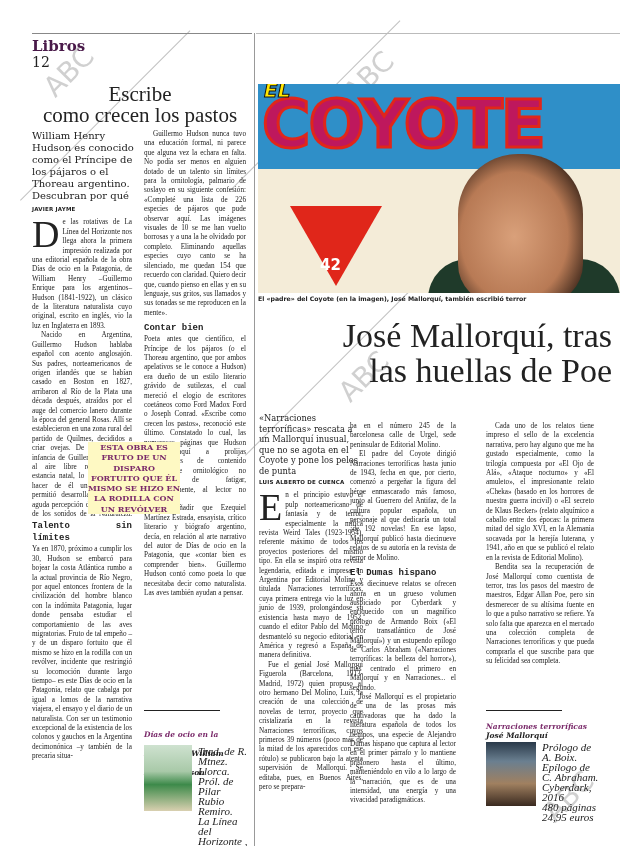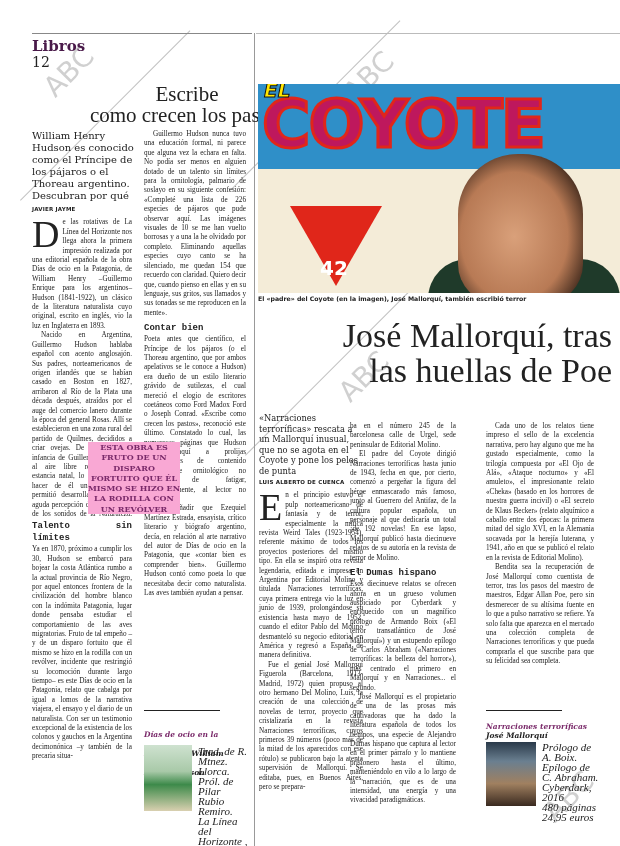--- a/index.html
+++ b/index.html
@@ -3,42 +3,42 @@
 <meta charset="utf-8">
 <style>
   html,body{margin:0;padding:0;background:#fff;}
   body{width:620px;height:846px;position:relative;overflow:hidden;font-family:"DejaVu Serif",serif;color:#1a1a1a;}
   .abs{position:absolute;}
   .rule-top-left{left:32px;top:33px;width:220px;height:1px;background:#888;}
   .rule-top-right{left:256px;top:33px;width:364px;height:1px;background:#bbb;}
   .vline{left:254px;top:33px;width:1px;height:813px;background:#999;}
   .section{left:32px;top:38px;font-family:"DejaVu Serif",serif;font-weight:bold;font-size:15px;color:#4a1a4a;line-height:16px;}
   .pagenum{left:32px;top:54px;font-size:14px;line-height:16px;color:#222;}
-  .hl1{left:40px;top:84px;width:200px;text-align:center;font-family:"Liberation Serif",serif;font-size:21px;line-height:21px;color:#222;margin-left:47px;}
+  .hl1{left:40px;top:84px;width:200px;text-align:center;font-family:"Liberation Serif",serif;font-size:21px;line-height:21px;color:#222;}
   .lede{left:32px;top:130px;width:102px;font-family:"DejaVu Serif",serif;font-size:10px;line-height:12px;font-weight:normal;color:#222;}
   .byline{font-family:"DejaVu Sans",sans-serif;font-size:5.5px;font-weight:bold;letter-spacing:0.2px;color:#222;}
   .body{font-family:"Liberation Serif",serif;font-size:7.2px;line-height:9.4px;text-align:justify;color:#222;}
   .body p{margin:0;text-indent:9px;}
   .body p.noind{text-indent:0;}
   .drop{float:left;font-family:"Liberation Serif",serif;font-size:38px;line-height:30px;margin:1px 3px 0 0;color:#222;}
   .subhead{font-family:Liberation Mono, monospace;font-weight:bold;font-size:9px;line-height:12px;margin:4px 0 1px 0;color:#222;}
-  .pull{left:88px;top:442px;width:92px;text-align:center;font-family:"DejaVu Serif",serif;font-weight:bold;font-size:8px;line-height:10.3px;color:#7a2a6a;background:#f9a8d4;}
+  .pull{left:88px;top:442px;width:92px;text-align:center;font-family:"DejaVu Serif",serif;font-weight:bold;font-size:8px;line-height:10.3px;color:#7a2a6a;background:#fef9c3;}
   .book-rule{height:1px;background:#222;}
   .book-title{font-family:"DejaVu Serif",serif;font-weight:bold;font-style:italic;font-size:7.5px;line-height:9px;color:#7a2a6a;}
   .book-author{font-family:"DejaVu Serif",serif;font-weight:bold;font-style:italic;font-size:7.5px;line-height:9px;color:#222;}
   .book-info{font-family:"Liberation Serif",serif;font-style:italic;font-size:11px;line-height:10px;color:#222;}
   .cover1{background:linear-gradient(180deg,#cfe2d0 0%,#a8c9a8 40%,#3d8a4a 60%,#d9d0b0 100%);}
   .cover2{background:linear-gradient(180deg,#2a3a4a 0%,#6a7f90 30%,#a08060 65%,#3a2a20 100%);}
   .photo{left:258px;top:84px;width:362px;height:209px;overflow:hidden;}
   .photo .sky{position:absolute;left:0;top:0;width:100%;height:85px;background:#2f8fc8;}
   .photo .ground{position:absolute;left:0;top:85px;width:100%;height:124px;background:#f4ecd8;}
   .photo .title{position:absolute;left:4px;top:6px;font-family:"DejaVu Sans",sans-serif;font-weight:bold;font-size:66px;line-height:70px;letter-spacing:-2px;color:#be185d;-webkit-text-stroke:3px #e0261a;}
   .photo .el{position:absolute;left:6px;top:-6px;font-family:"DejaVu Sans",sans-serif;font-weight:bold;font-style:italic;font-size:20px;color:#ffe600;-webkit-text-stroke:1px #111;}
   .photo .tri{position:absolute;left:32px;top:122px;width:0;height:0;border-left:46px solid transparent;border-right:46px solid transparent;border-top:80px solid #e0261a;}
-  .photo .num{position:absolute;left:62px;top:172px;font-family:"DejaVu Sans",sans-serif;font-weight:bold;font-size:20px;color:#fff;}
+  .photo .num{position:absolute;left:62px;top:172px;font-family:"DejaVu Sans",sans-serif;font-weight:bold;font-size:15px;color:#fff;}
   .photo .head{position:absolute;left:200px;top:70px;width:125px;height:150px;border-radius:60px 60px 40px 40px;background:radial-gradient(ellipse at 45% 55%,#d9a07a 0%,#b87a55 55%,#2a1a12 85%);}
   .photo .coat{position:absolute;left:170px;top:175px;width:192px;height:40px;background:#1f3a2a;border-radius:40px 40px 0 0;}
   .caption{left:258px;top:295px;font-family:"DejaVu Sans",sans-serif;font-size:6.2px;font-weight:bold;color:#222;}
   .hl2{left:262px;top:318px;width:350px;font-family:"Liberation Serif",serif;font-size:34px;line-height:35px;text-align:right;color:#222;}
   .lede2{left:259px;top:413px;width:104px;font-family:"DejaVu Serif",serif;font-size:8.3px;line-height:10.5px;color:#222;}
   .wm{position:absolute;font-family:"DejaVu Sans",sans-serif;font-size:28px;color:rgba(150,150,150,0.45);transform:rotate(-45deg);pointer-events:none;}
   .wmline{position:absolute;height:1px;background:rgba(120,120,120,0.45);transform-origin:0 0;transform:rotate(-45deg);pointer-events:none;}
 </style>
 </head>
 <body>

